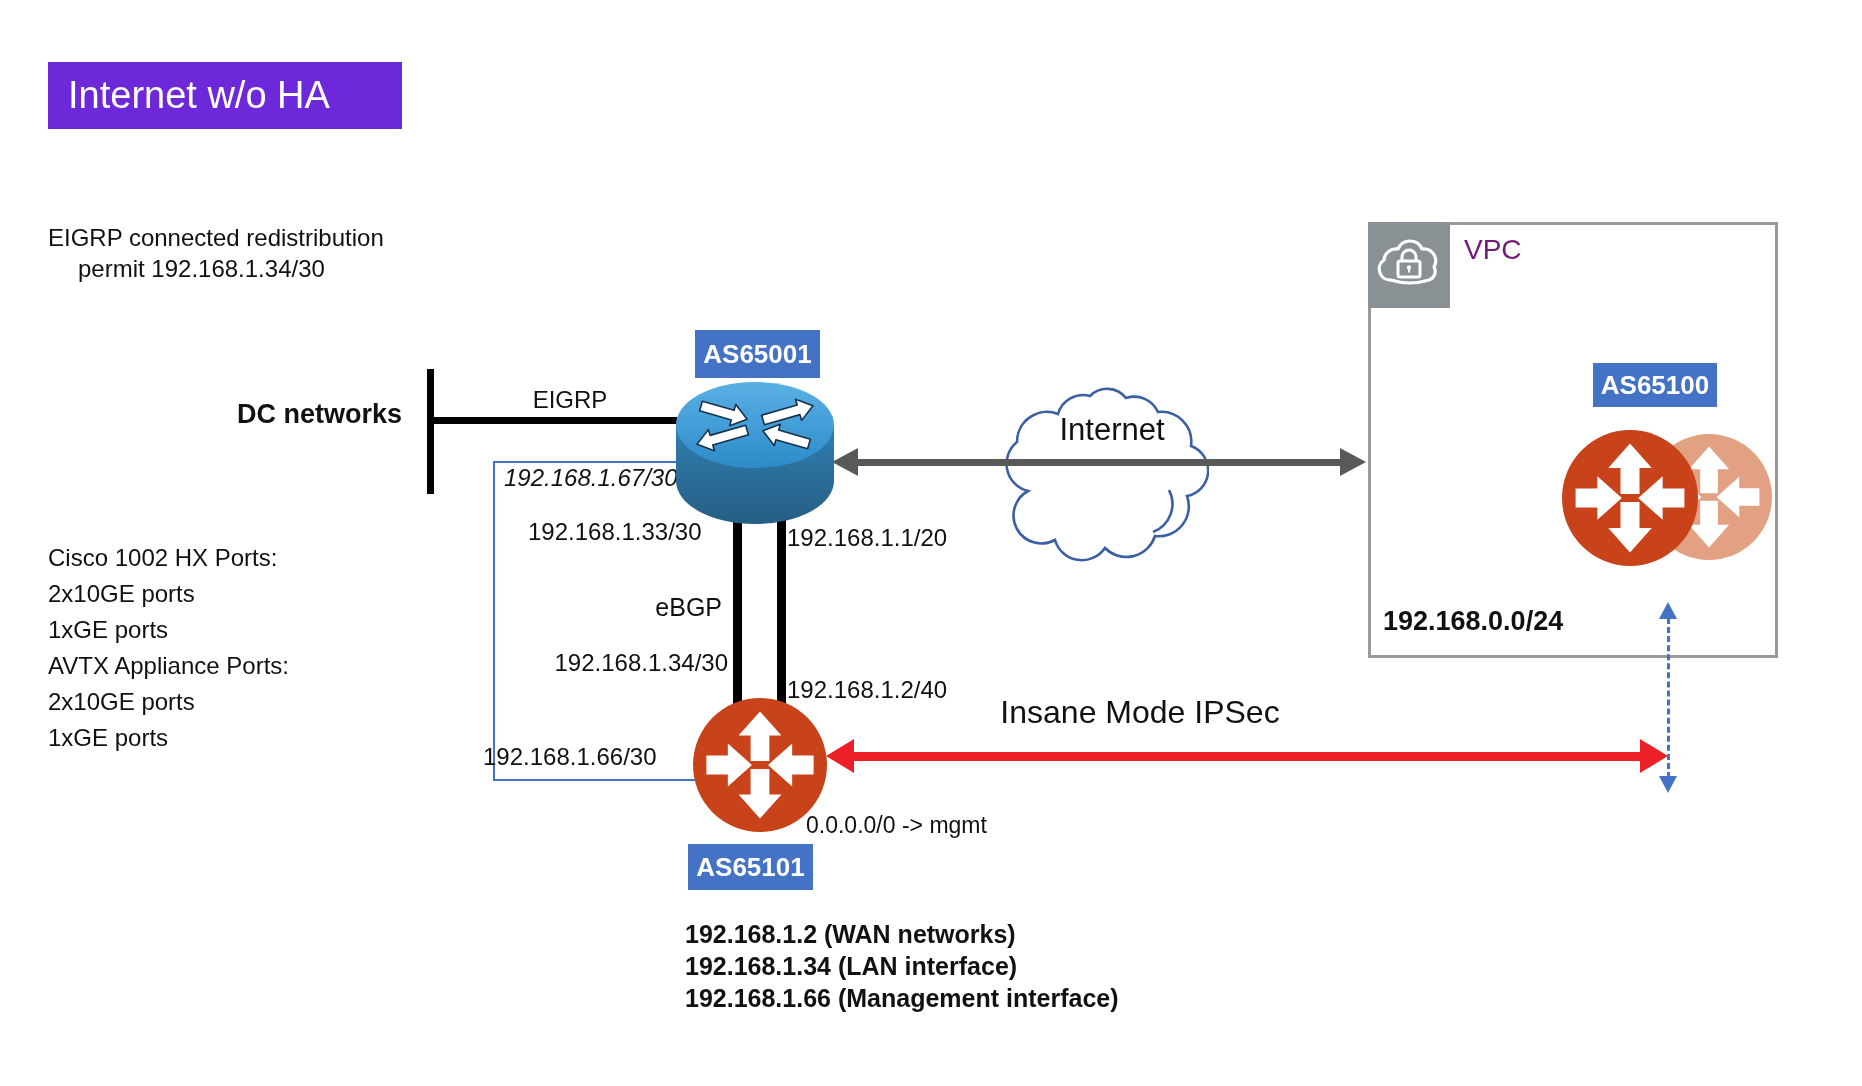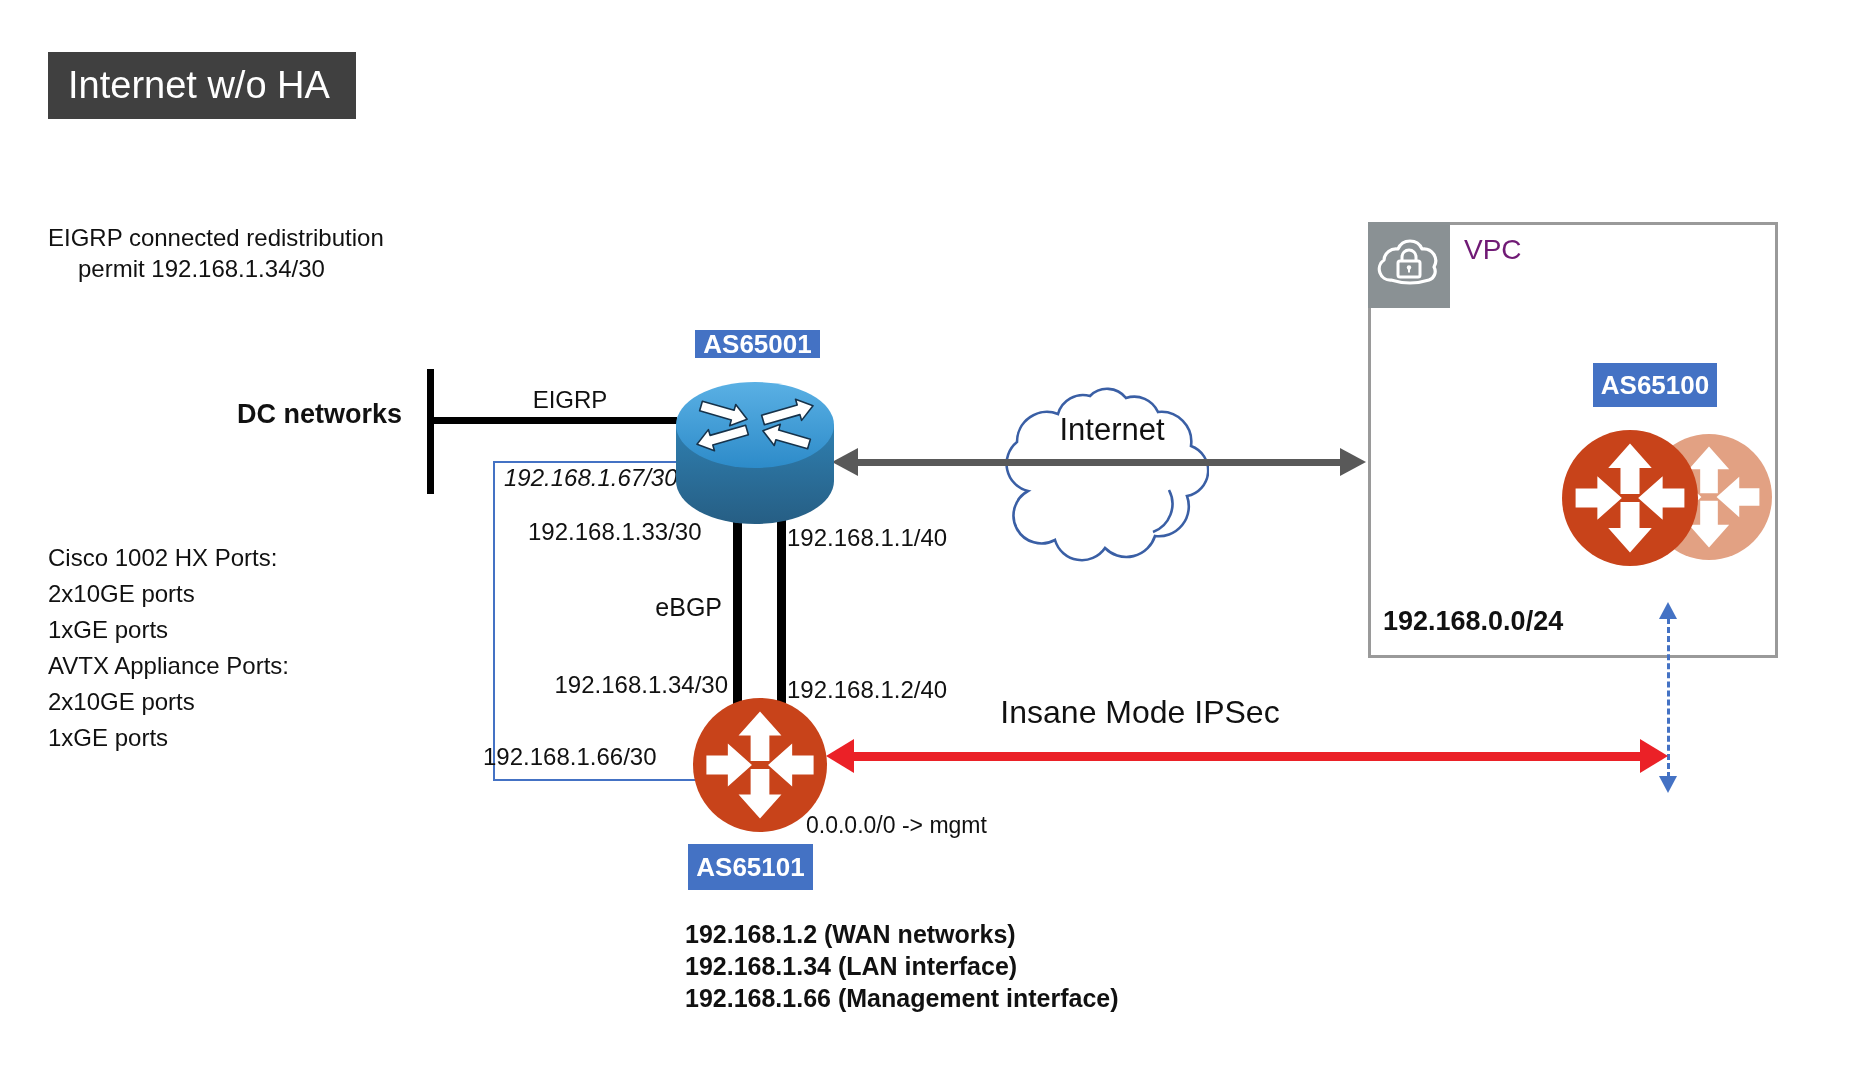--- a/index.html
+++ b/index.html
@@ -4,21 +4,21 @@
 <style>
   html,body{margin:0;padding:0;background:#fff;}
   .canvas{
     position:relative;width:1862px;height:1086px;background:#fff;overflow:hidden;
     font-family:"Liberation Sans",sans-serif;color:#111;
   }
   .abs{position:absolute;}
   .lbl{position:absolute;font-size:24px;color:#111;white-space:nowrap;}
 
   
-  .title-box{left:48px;top:52px;width:308px;height:67px;background:#404040;}
+  .title-box{left:48px;top:62px;width:354px;height:67px;background:#6d28d9;}
   .title-box span{display:block;line-height:67px;padding-left:20px;font-size:38px;color:#fff;}
 
   
   .eigrp-note{left:48px;top:222px;font-size:24px;line-height:31px;}
   .eigrp-note .l2{padding-left:30px;}
   .ports-note{left:48px;top:540px;font-size:24px;line-height:36px;}
   .dc-label{left:170px;top:399px;width:232px;text-align:right;font-size:27px;font-weight:bold;}
 
   
   .v-bar{left:427px;top:369px;width:7px;height:125px;background:#000;}
@@ -26,28 +26,28 @@
   .eigrp-label{left:480px;top:386px;width:180px;text-align:center;font-size:24px;}
   .vline-a{left:733px;top:518px;width:9px;height:196px;background:#000;}
   .vline-b{left:777px;top:518px;width:9px;height:196px;background:#000;}
   .blue-rect{left:493px;top:461px;width:245px;height:316px;border:2px solid #4472C4;}
 
   
   .ip-67{left:504px;top:464px;font-style:italic;}
   .ip-33{left:528px;top:518px;width:200px;}
   .ip-1{left:787px;top:524px;}
   .ebgp{left:558px;top:593px;width:164px;text-align:right;font-size:25px;}
-  .ip-34{left:528px;top:671px;width:200px;text-align:right;}
+  .ip-34{left:528px;top:649px;width:200px;text-align:right;}
   .ip-2{left:787px;top:676px;}
   .ip-66{left:483px;top:743px;}
 
   
   .asn{position:absolute;background:#4472C4;color:#fff;font-weight:bold;font-size:26px;
        display:flex;align-items:center;justify-content:center;}
-  .as65001{left:695px;top:330px;width:125px;height:28px;}
+  .as65001{left:695px;top:330px;width:125px;height:48px;}
   .as65101{left:688px;top:844px;width:125px;height:46px;}
   .as65100{left:1593px;top:363px;width:124px;height:44px;}
 
   
   .router-svg{left:675px;top:378px;width:160px;height:150px;}
   .cloud-svg{left:995px;top:376px;width:214px;height:194px;}
   .gw{position:absolute;}
   .gw-appliance{left:693px;top:698px;width:134px;height:134px;color:#C8431A;}
   .gw-vpc-light{left:1646px;top:434px;width:126px;height:126px;color:#E2A183;}
   .gw-vpc-main{left:1562px;top:430px;width:136px;height:136px;color:#C8431A;}
@@ -123,21 +123,21 @@
   <div class="abs eigrp-line"></div>
   <div class="lbl eigrp-label">EIGRP</div>
 
   <div class="abs blue-rect"></div>
 
   <div class="abs vline-a"></div>
   <div class="abs vline-b"></div>
 
   <div class="lbl ip-67">192.168.1.67/30</div>
   <div class="lbl ip-33">192.168.1.33/30</div>
-  <div class="lbl ip-1">192.168.1.1/40</div>
+  <div class="lbl ip-1">192.168.1.1/20</div>
   <div class="lbl ebgp">eBGP</div>
   <div class="lbl ip-34">192.168.1.34/30</div>
   <div class="lbl ip-2">192.168.1.2/40</div>
   <div class="lbl ip-66">192.168.1.66/30</div>
 
   <svg class="abs cloud-svg" viewBox="0 0 214 194">
     <path d="M 33,115 A 28,28 0 0 1 22,66 A 30,30 0 0 1 63,38 A 26,26 0 0 1 95,20
              A 24,24 0 0 1 131,22 A 26,26 0 0 1 163,36 A 30,30 0 0 1 196,70
              A 26,26 0 0 1 192,120 A 30,30 0 0 1 160,160 A 30,30 0 0 1 110,172
              A 28,28 0 0 1 60,164 A 26,26 0 0 1 33,115 Z" fill="#ffffff" stroke="#3A5FA5" stroke-width="2.6"></path>

